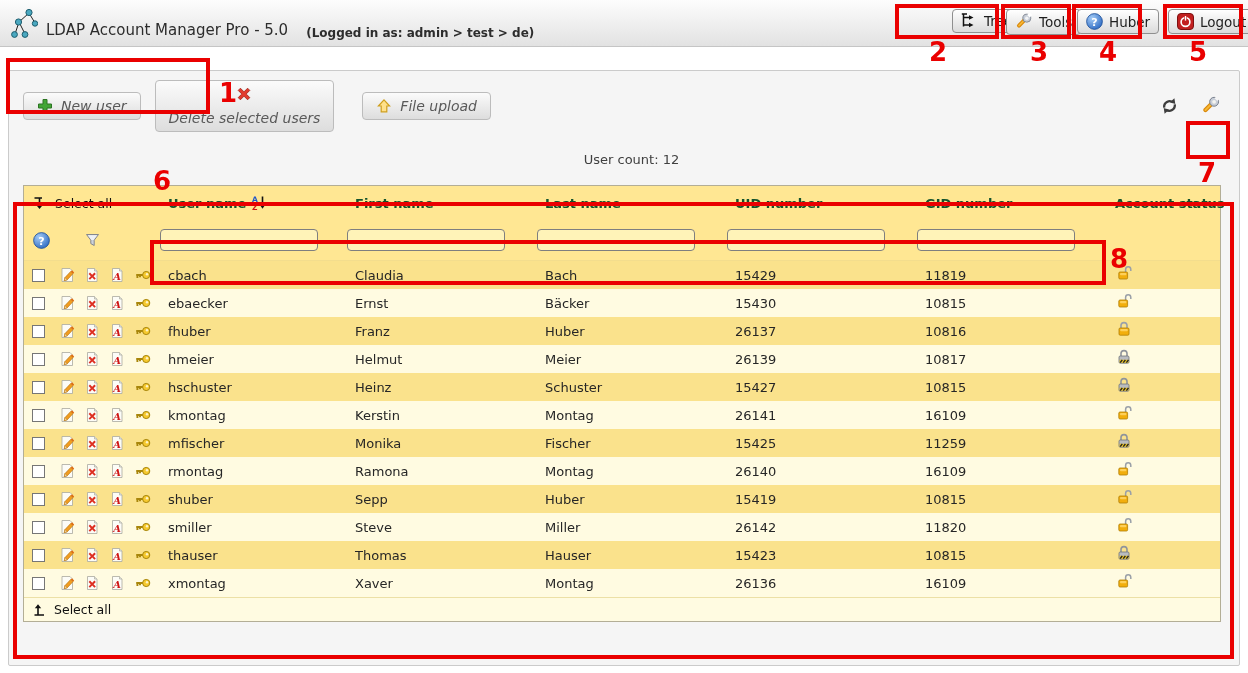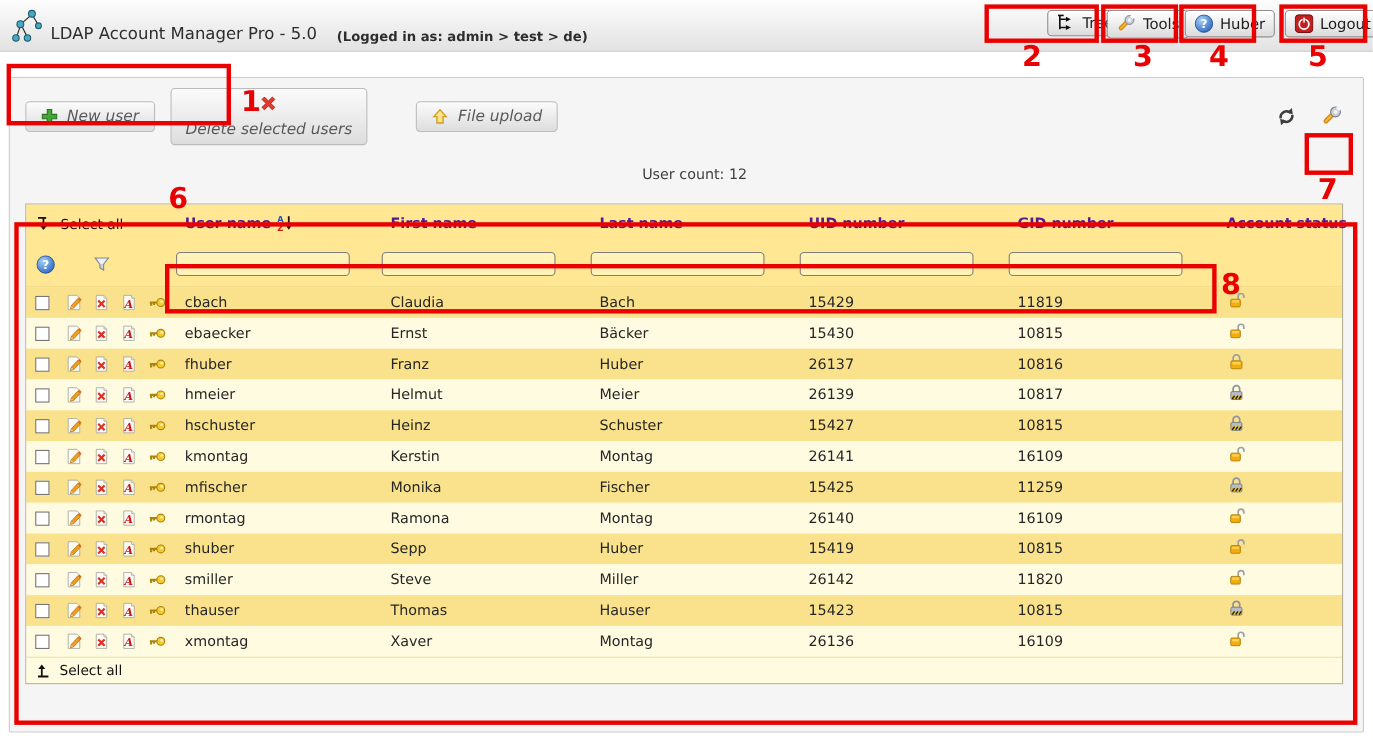--- a/index.html
+++ b/index.html
@@ -27,36 +27,36 @@
   .tab{display:flex;align-items:center;gap:7px;padding:0 17px;box-sizing:border-box;
        border:1px solid #9e9e9e;border-radius:5px 5px 0 0;font-size:14px;color:#333;cursor:pointer;}
   .tab.active{height:48px;background:#fff;border-bottom:none;z-index:2;}
   .tab.inactive{height:44px;background:linear-gradient(#f4f4f4,#d1d1d1);border-bottom:none;color:#3a3a3a;}
 
   .actions-row{display:flex;align-items:center;margin:9px 16px 0 14px;}
   .btn{display:flex;align-items:center;gap:8px;padding:5px 13px;cursor:pointer;
        background:linear-gradient(#fbfbfb,#dddddd);border:1px solid #bcbcbc;border-radius:4px;
        font-size:14px;color:#595959;white-space:nowrap;font-style:italic;}
   .btn.gap{margin-left:14px;flex-direction:column;}
-  .btn.biggap{margin-left:44px;}
+  .btn.biggap{margin-left:28px;}
   .right-icons{margin-left:auto;display:flex;align-items:center;gap:22px;padding-right:2px;}
   .tool-ic{cursor:pointer;line-height:0;}
 
   .user-count{margin:20px 0 0 15px;font-size:13px;color:#404040;text-align:center;}
 
   
   .utable{margin:18px 0 0 14px;width:1198px;box-sizing:border-box;border:1px solid #b3ae96;background:#fffbe1;}
   .thead,.tfilter,.trow{display:grid;grid-template-columns:136px 187px 190px 190px 190px 190px 1fr;align-items:center;}
   .thead{height:34px;background:#ffe793;}
   .tfilter{height:40px;background:#ffe793;border-bottom:1px solid #f3dd8d;}
   .trow{height:28px;}
   .trow.dark{background:#fae28c;}
   .trow.light{background:#fffbe1;}
   .cell{padding-left:8px;font-size:13px;color:#262626;white-space:nowrap;overflow:hidden;}
-  .hcell{padding-left:8px;font-size:13px;font-weight:bold;color:#4c1d95;display:flex;align-items:center;gap:6px;white-space:nowrap;text-align:right;}
+  .hcell{padding-left:8px;font-size:13px;font-weight:bold;color:#14532d;display:flex;align-items:center;gap:6px;white-space:nowrap;text-align:right;}
   .selectall-cell{display:flex;align-items:center;gap:9px;padding-left:9px;font-size:12.5px;color:#111;cursor:pointer;}
   .filter-help-cell{display:flex;align-items:center;gap:34px;padding-left:9px;}
   .fcell{padding-left:0;}
   .filter-input{width:158px;height:22px;box-sizing:border-box;background:#fff3b8;border:1px solid #7f7f7f;
                 border-radius:4px;outline:none;font-size:13px;padding:0 6px;color:#333;}
   .actions-cell{display:flex;align-items:center;gap:9px;padding-left:8px;}
   .cb{width:13px;height:13px;box-sizing:border-box;background:#fff;border:1px solid #767676;margin-right:5px;cursor:pointer;}
   .ic{display:inline-flex;align-items:center;justify-content:center;line-height:0;}
   .ric{cursor:pointer;}
   .status-cell{padding-left:10px;}

